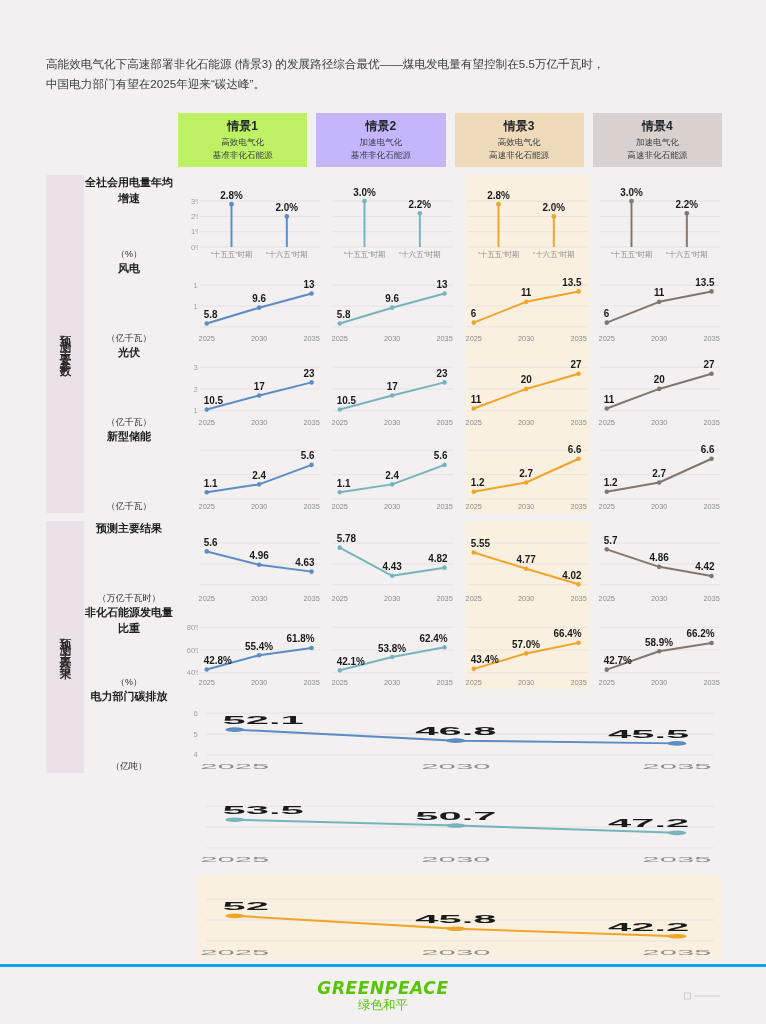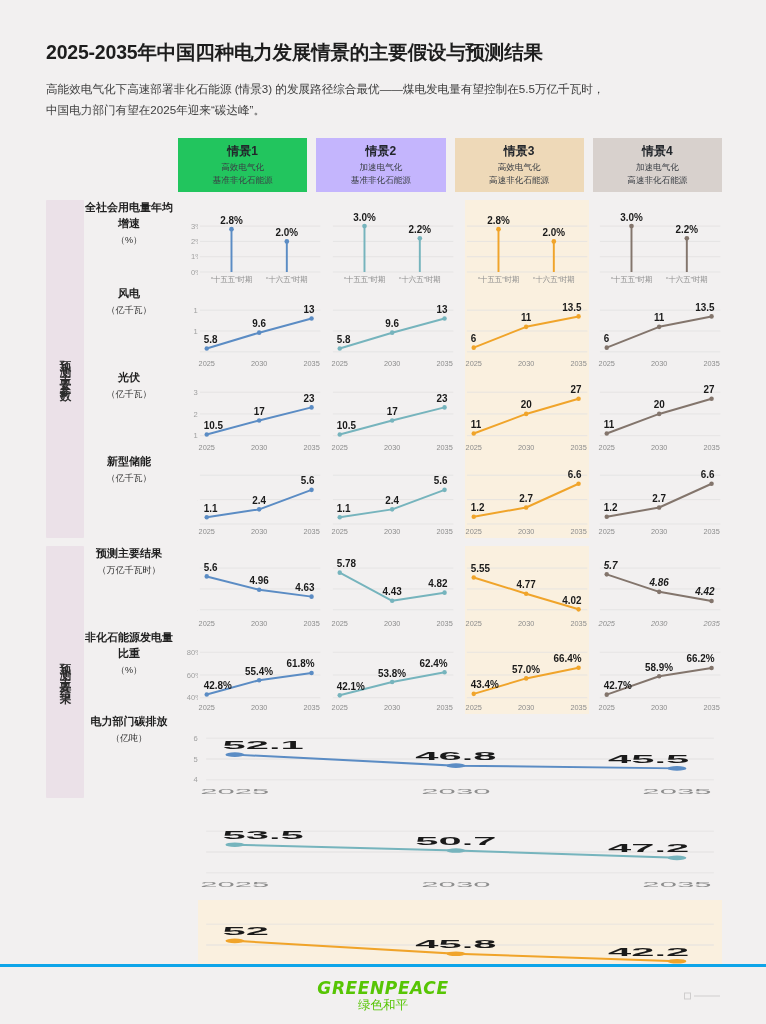--- a/index.html
+++ b/index.html
@@ -58,21 +58,21 @@
     writing-mode: vertical-rl; text-orientation: upright;
     letter-spacing: 6px;
     border-radius: 1px;
   }
   .section-body { flex: 1; }
 
   .chart-row { display: flex; }
   .row-label {
     width: 94px;
     display: flex; flex-direction: column;
-    align-items: center; justify-content: flex-start;
+    align-items: center; justify-content: space-between;
     text-align: center;
     padding-right: 4px;
   }
   .row-label .rl-name { font-size: 11px; font-weight: bold; color: #1f1f1f; line-height: 1.45; }
   .row-label .rl-unit { font-size: 9px; color: #2b2b2b; margin-top: 2px; }
 
   .cells { flex: 1; display: flex; gap: 9px; }
   .cell { flex: 1 1 0; position: relative; }
 
   svg { display: block; width: 100%; height: 100%; }
@@ -103,30 +103,29 @@
   }
   .footer-mark .sq { width: 7px; height: 7px; border: 1px solid #cfcdcd; }
   .footer-mark .ln { width: 26px; height: 1px; background: #cfcdcd; }
 </style>
 </head>
 <body>
 
 <div class="page">
 
   <div class="header">
-    <div class="title">2025-2035年中国四种电力发展情景的主要假设与预测结果</div>
     <div class="subtitle">
       <div>高能效电气化下高速部署非化石能源 (情景3) 的发展路径综合最优——煤电发电量有望控制在5.5万亿千瓦时，</div>
       <div>中国电力部门有望在2025年迎来“碳达峰”。</div>
     </div>
   </div>
 
   <div class="grid">
     <div class="scen-header-row" id="scen-header-row">
-        <div class="scen-head" style="background: #22c55e;">
+        <div class="scen-head" style="background: #bef264;">
           <div class="s-title">情景1</div>
           <div class="s-sub">高效电气化</div>
           <div class="s-sub">基准非化石能源</div>
         </div>
         <div class="scen-head" style="background: #c4b5fd;">
           <div class="s-title">情景2</div>
           <div class="s-sub">加速电气化</div>
           <div class="s-sub">基准非化石能源</div>
         </div>
         <div class="scen-head" style="background: rgb(238, 217, 184);">
@@ -535,21 +534,21 @@
                     <text x="6" y="25.95833333333333" class="dlabel" text-anchor="start">5.55</text>
                     <circle cx="63" cy="47.70833333333334" r="2.3" fill="#f0a42a"></circle>
                     <text x="63" y="42.20833333333334" class="dlabel" text-anchor="middle">4.77</text>
                     <circle cx="117" cy="63.33333333333334" r="2.3" fill="#f0a42a"></circle>
                     <text x="120" y="57.83333333333334" class="dlabel" text-anchor="end">4.02</text>
                     <text x="9" y="80.5" class="ax-label" text-anchor="middle">2025</text>
                     <text x="63" y="80.5" class="ax-label" text-anchor="middle">2030</text>
                     <text x="117" y="80.5" class="ax-label" text-anchor="middle">2035</text>
                   </svg>
                 </div>
-                <div class="cell" style="background: #22c55e; height: 84px; font-style: italic;">
+                <div class="cell" style="background: #22c55e; height: 84px;">
                   <svg viewBox="0 0 128 84" preserveAspectRatio="none" style="background: rgb(242, 240, 240);">
                     <line x1="2" x2="126" y1="63.75" y2="63.75" class="gridline"></line>
                     <line x1="2" x2="126" y1="42.916666666666664" y2="42.916666666666664" class="gridline"></line>
                     <line x1="2" x2="126" y1="22.08333333333333" y2="22.08333333333333" class="gridline"></line>
                     <path d="M9 28.33333333333333 L63 45.83333333333333 L117 55" fill="none" stroke="#83756c" stroke-width="2" stroke-linecap="round" stroke-linejoin="round"></path>
                     <circle cx="9" cy="28.33333333333333" r="2.3" fill="#83756c"></circle>
                     <text x="6" y="22.83333333333333" class="dlabel" text-anchor="start">5.7</text>
                     <circle cx="63" cy="45.83333333333333" r="2.3" fill="#83756c"></circle>
                     <text x="63" y="40.33333333333333" class="dlabel" text-anchor="middle">4.86</text>
                     <circle cx="117" cy="55" r="2.3" fill="#83756c"></circle>

